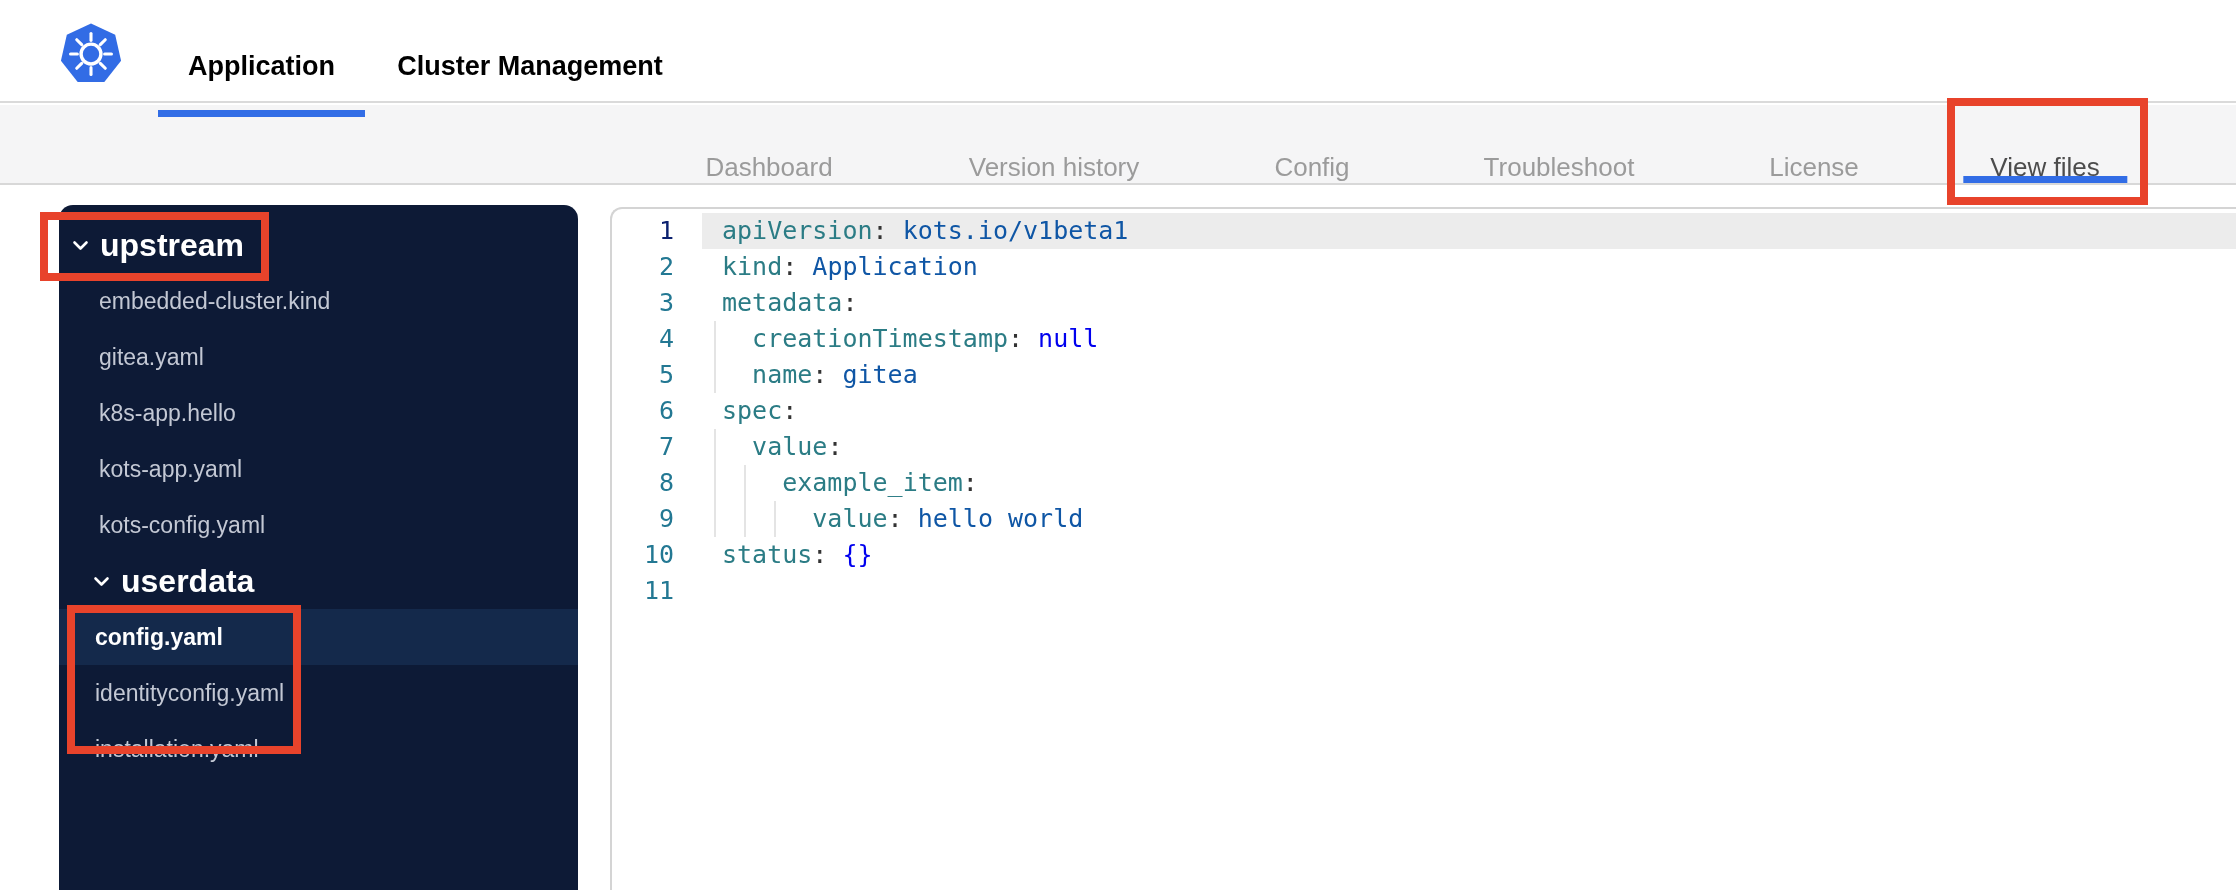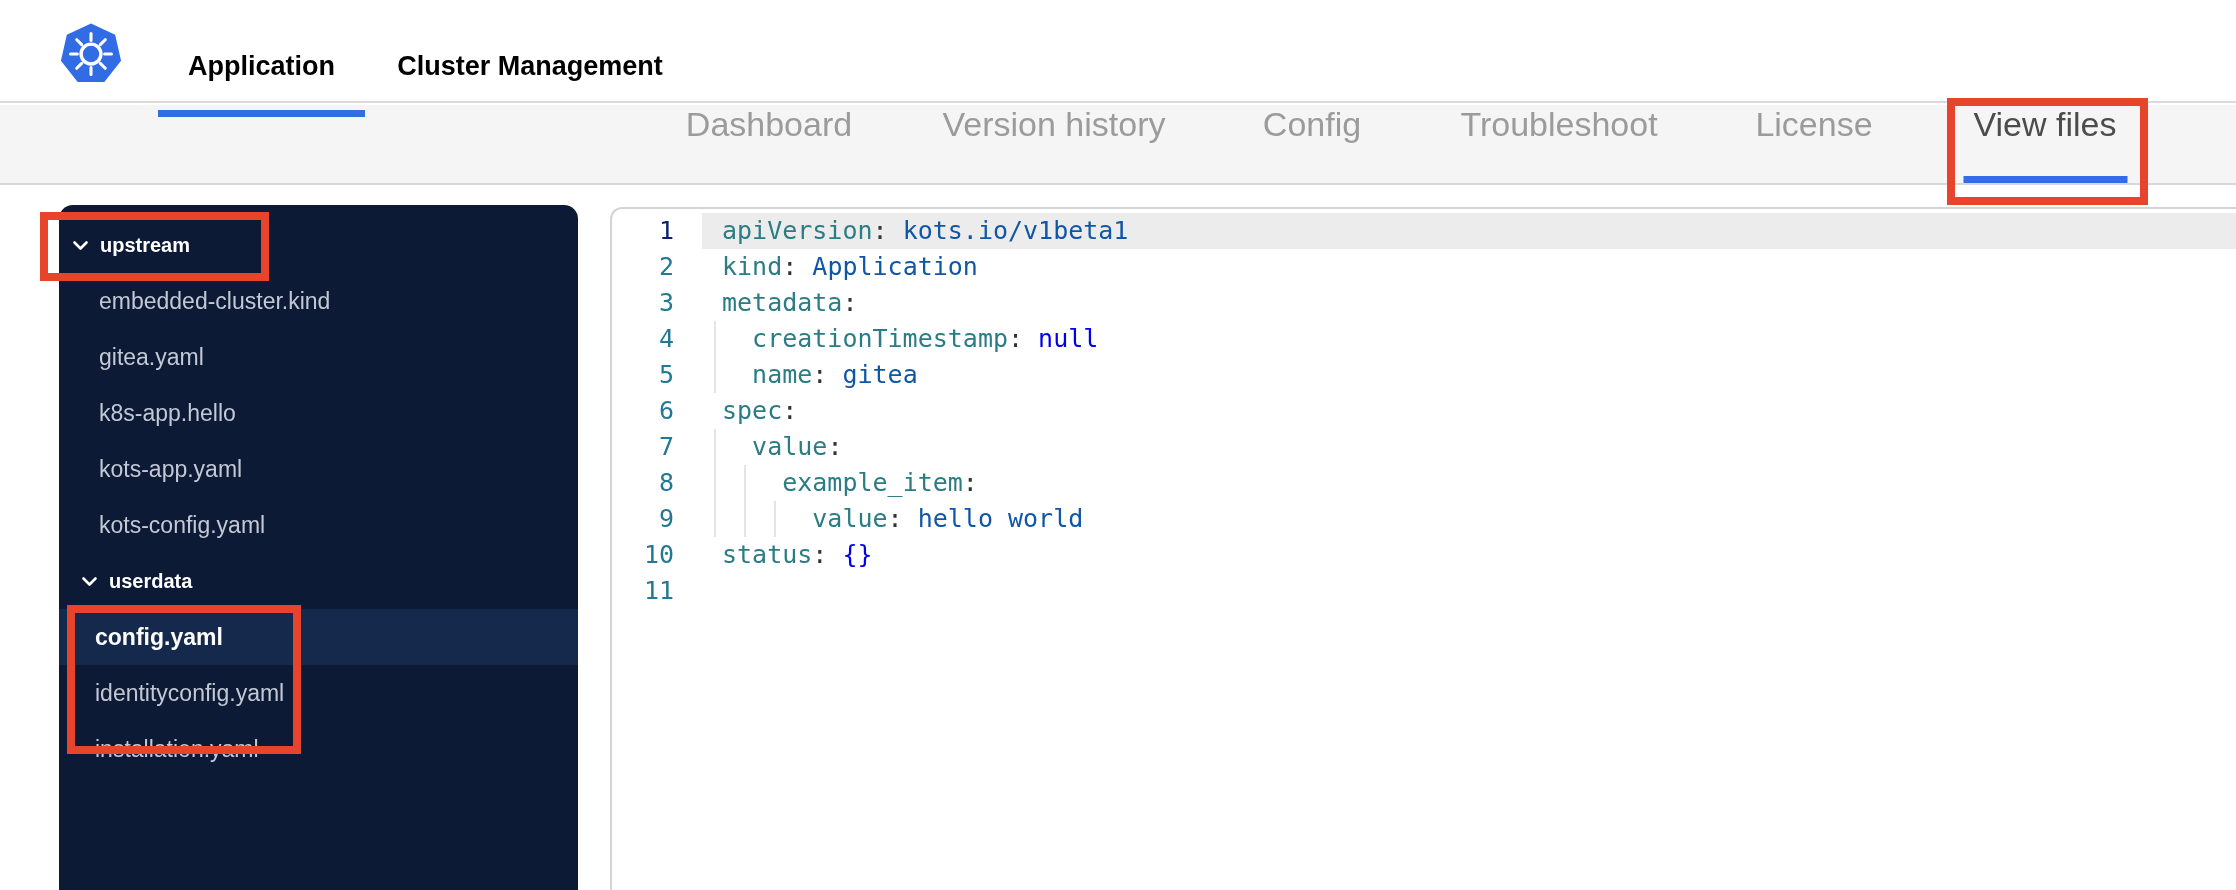--- a/index.html
+++ b/index.html
@@ -25,39 +25,39 @@
   .topbar{position:absolute;top:0;left:0;right:0;height:103px;background:#fff;border-bottom:2px solid #dadada;z-index:5}
   .logo{position:absolute;left:60px;top:21px;width:62px;height:66px;display:flex;align-items:center;justify-content:center}
   .tab{position:absolute;top:16px;height:101px;display:flex;align-items:center;justify-content:center;
        font-size:27px;font-weight:700;color:#000000;cursor:pointer}
   .tab:nth-child(1){left:158px;width:207px}
   .tab:nth-child(2){left:395px;width:270px}
   .tab .underline{position:absolute;bottom:0;left:0;right:0;height:7px;background:var(--accent)}
 
   
   .subnav{position:absolute;top:105px;left:0;right:0;height:80px;background:var(--nav-bg);border-bottom:2px solid #d8d8d8;z-index:4}
-  .subnav .item{position:absolute;top:0;height:78px;transform:translateX(-50%);display:flex;align-items:flex-start;
-                font-size:34px;color:#9b9b9b;cursor:pointer;white-space:nowrap}
+  .subnav .item{position:absolute;top:0;height:78px;transform:translateX(-50%);display:flex;align-items:flex-end;
+                font-size:26px;color:#9b9b9b;cursor:pointer;white-space:nowrap}
   .subnav .item:nth-child(1){left:769px}
   .subnav .item:nth-child(2){left:1054px}
   .subnav .item:nth-child(3){left:1312px}
   .subnav .item:nth-child(4){left:1559px}
   .subnav .item:nth-child(5){left:1814px}
   .subnav .item:nth-child(6){left:2045px}
   .subnav .item.active{color:#4c4c4c}
   .subnav .item .underline{position:absolute;bottom:0;left:50%;transform:translateX(-50%);width:164px;height:7px;background:var(--accent)}
 
   
   .sidebar{position:absolute;left:59px;top:205px;width:519px;bottom:0;background:var(--sidebar-bg);
            border-radius:14px 14px 0 0;padding-top:12px;z-index:3}
   .trow{height:56px;display:flex;align-items:center;font-size:23px;color:#c3c8d4;cursor:pointer;white-space:nowrap}
-  .trow.folder{color:#fff;font-weight:bold;font-size:20px}
+  .trow.folder{color:#fff;font-weight:bold;font-size:32px}
   .trow .chev{display:flex;align-items:center;margin-right:11px;flex:none}
   .trow.folder-0{padding-left:13px}
-  .trow.folder-1{padding-left:22px}
+  .trow.folder-1{padding-left:34px}
   .trow.file-0{padding-left:40px}
   .trow.file-1{padding-left:36px}
   .trow.selected{background:var(--sidebar-sel);color:#fff;font-weight:bold}
 
   
   .editor{position:absolute;left:610px;top:207px;right:0;bottom:0;background:#fff;
           border-top:2px solid #d4d4d4;border-left:2px solid #d4d4d4;border-top-left-radius:12px;
           padding-top:4px;font-family:"DejaVu Sans Mono",monospace;font-size:25px;z-index:2;overflow:hidden}
   .current-line{position:absolute;left:90px;right:0;top:4px;height:36px;background:#ececec;z-index:0}
   .cl{display:flex;height:36px;line-height:36px;position:relative;z-index:1}

